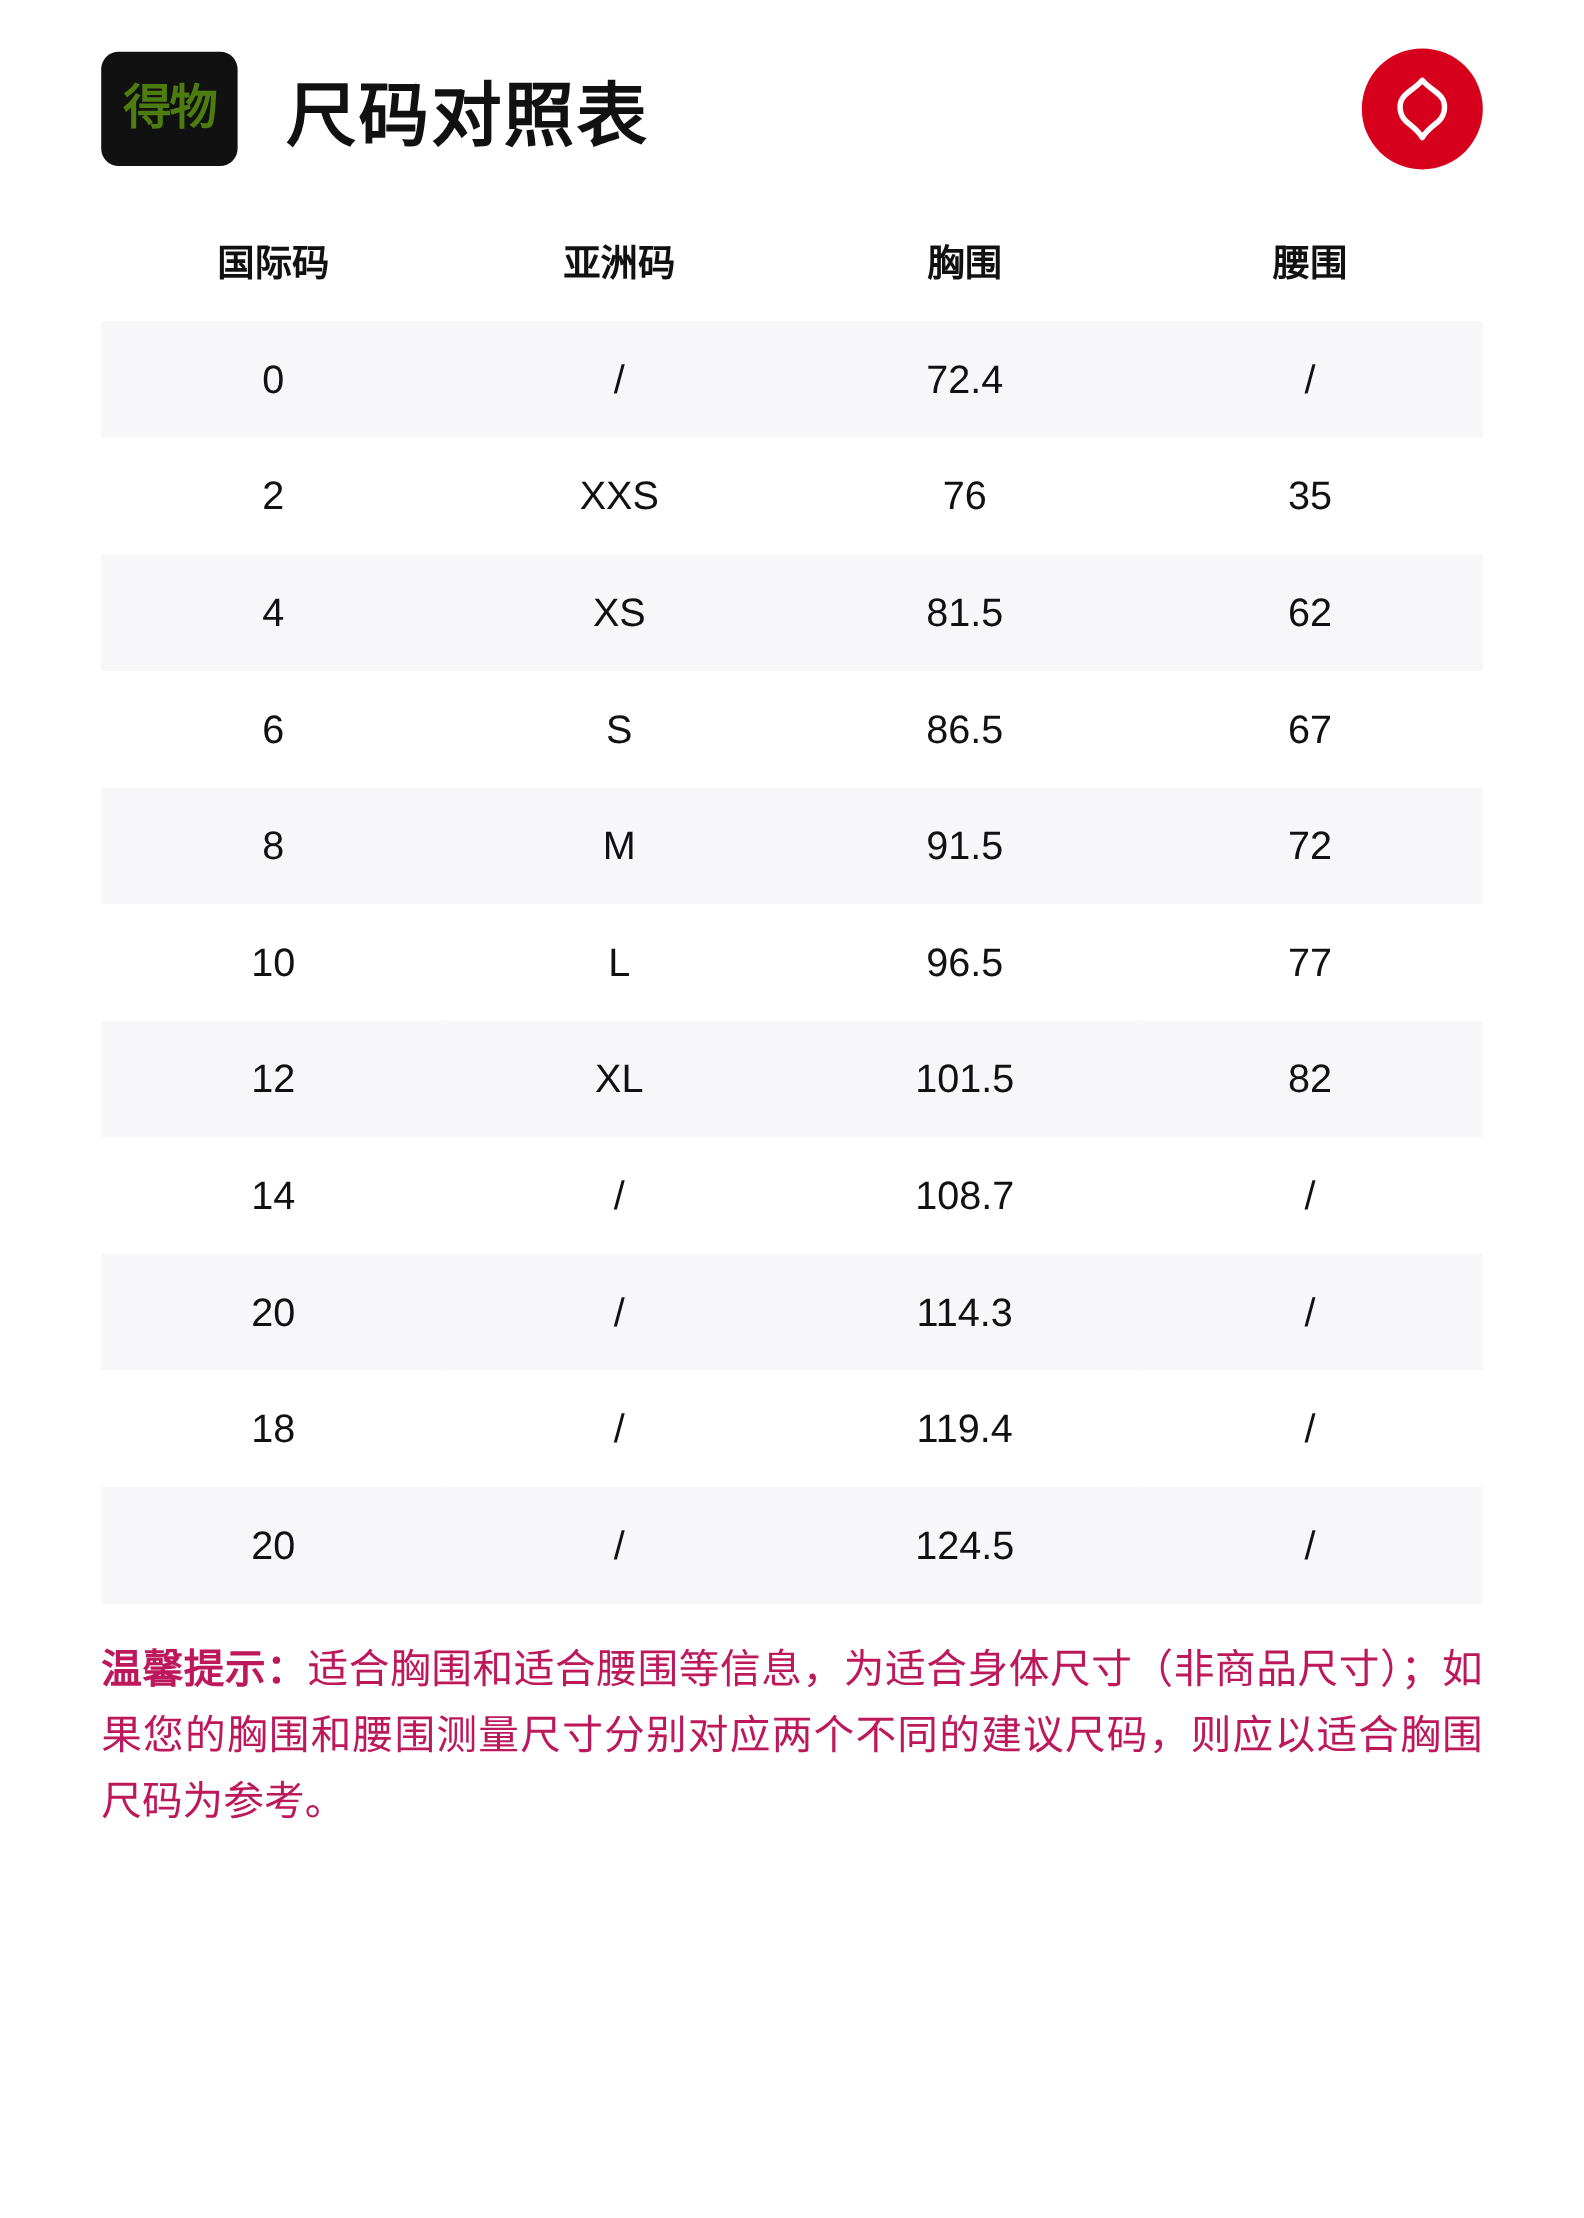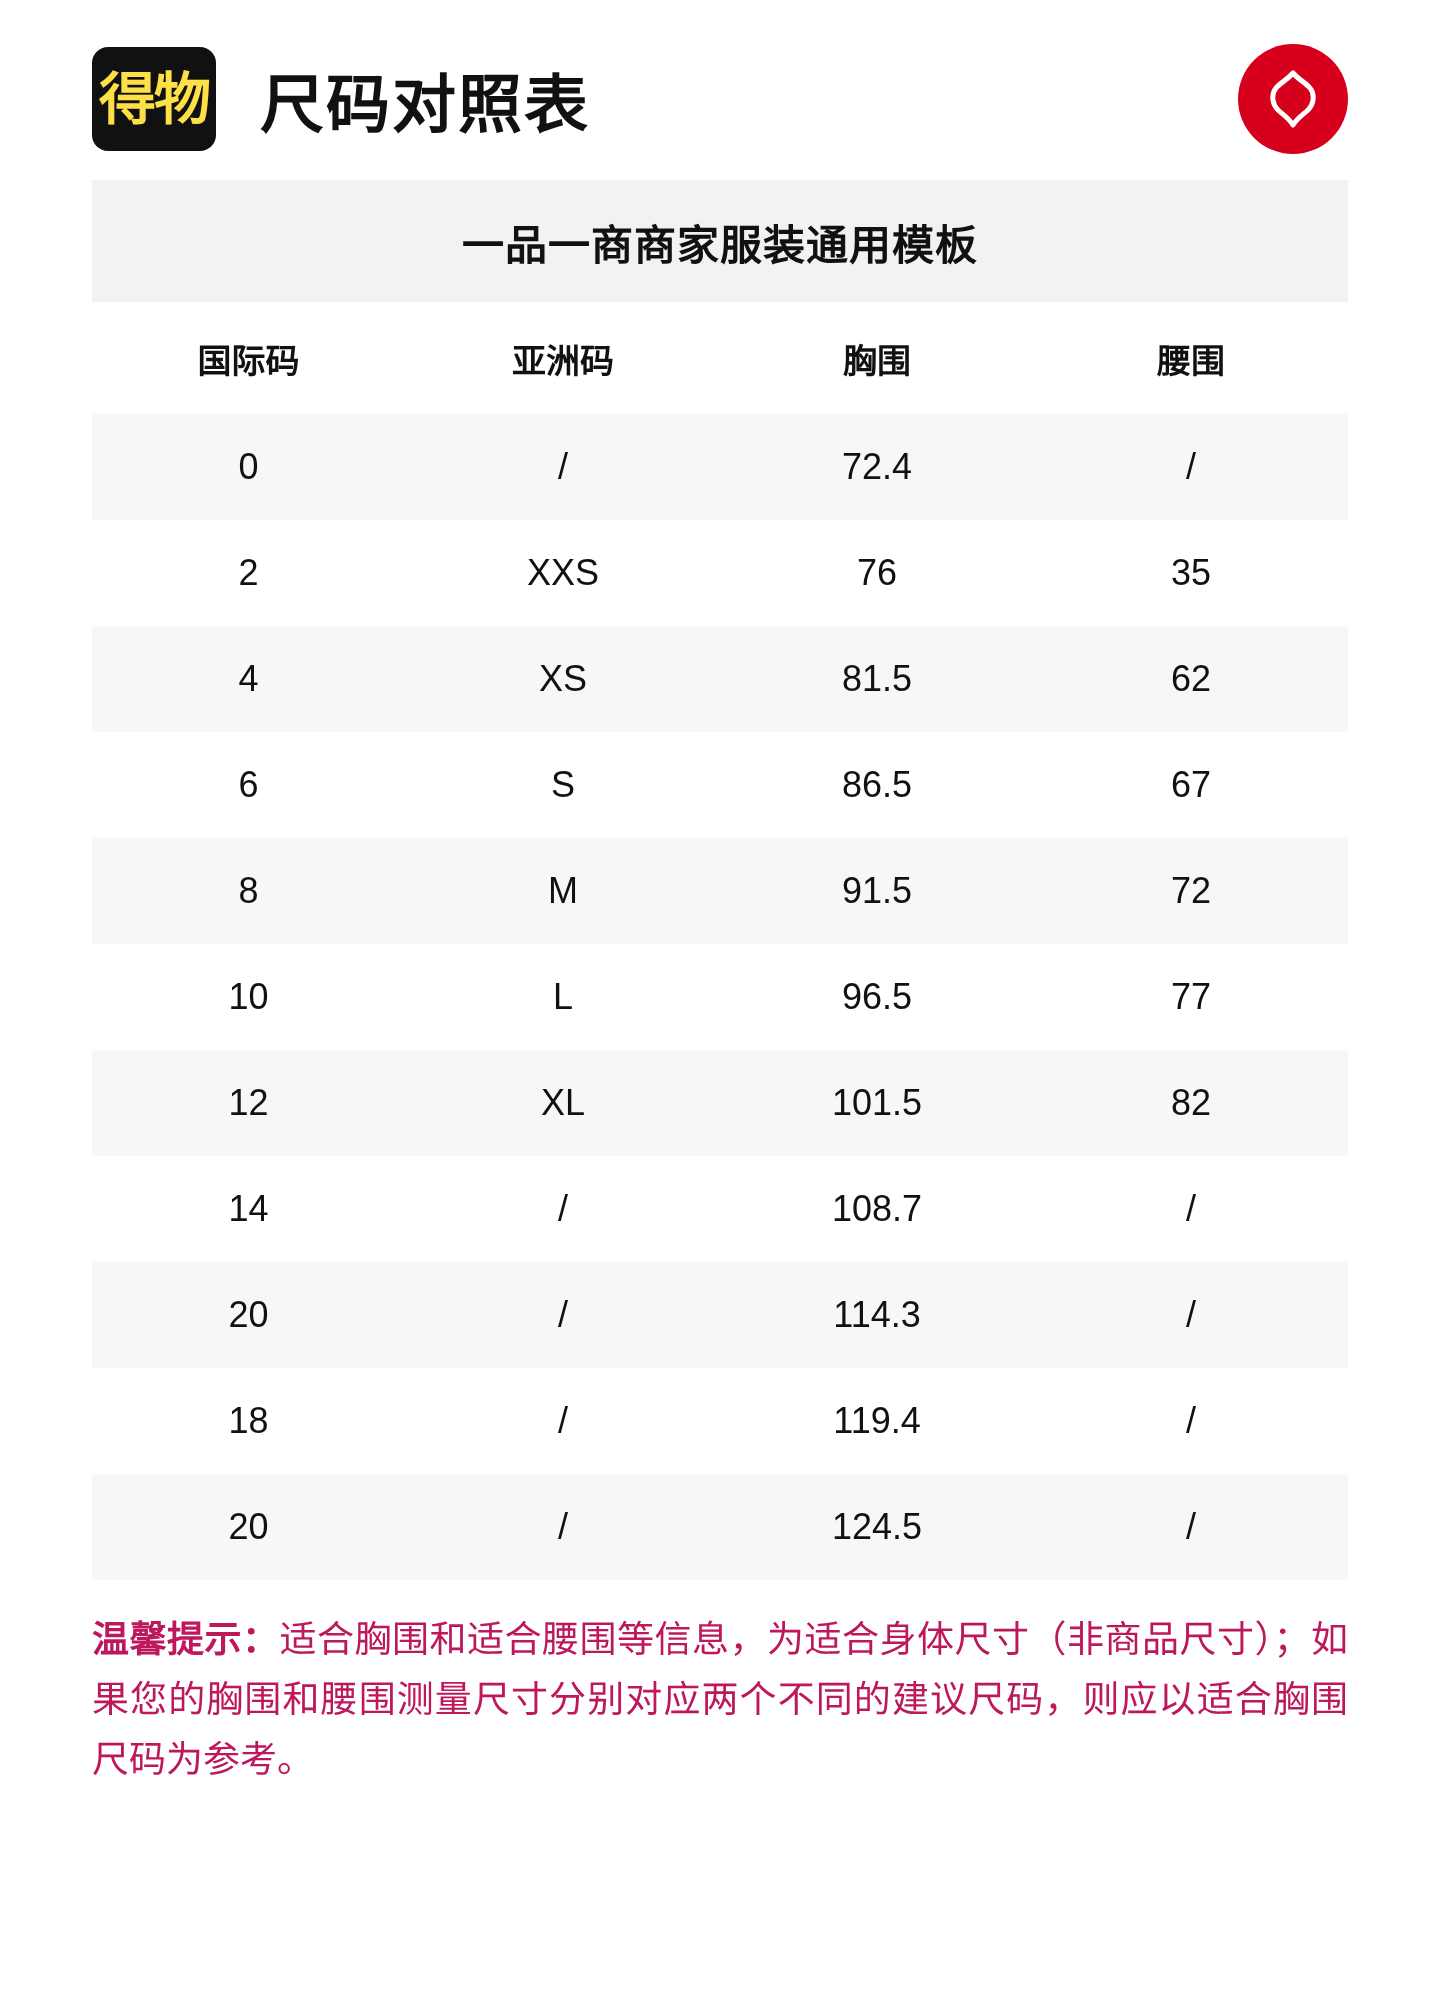--- a/index.html
+++ b/index.html
@@ -34,22 +34,22 @@
     width: 124px;
     height: 104px;
     background: #111111;
     border-radius: 16px;
     display: flex;
     align-items: center;
     justify-content: center;
     flex: 0 0 auto;
   }
   .brand-badge-text {
-    color: #fde047;
-    font-size: 57px;
+    color: #4d7c0f;
+    font-size: 44px;
     font-weight: bold;
     letter-spacing: -2px;
     line-height: 1;
     font-family: "Liberation Sans", "DejaVu Sans", sans-serif;
   }
   .header-title {
     font-size: 64px;
     font-weight: bold;
     margin-left: 44px;
     letter-spacing: 2px;
@@ -144,21 +144,20 @@
     <div class="header-title">尺码对照表</div>
     <div class="logo-spacer"></div>
     <div class="lulu-logo">
       <svg width="66" height="66" viewBox="0 0 66 66" aria-hidden="true">
         <path d="M33 7 C27 14, 20 17, 16 22 C11 28, 12 38, 18 44 C22 48, 28 51, 33 59 C38 51, 44 48, 48 44 C54 38, 55 28, 50 22 C46 17, 39 14, 33 7 Z" fill="none" stroke="#ffffff" stroke-width="5" stroke-linejoin="round"></path>
       </svg>
     </div>
   </div>
 
   <div class="table-card">
-    <div class="table-caption">一品一商商家服装通用模板</div>
 
     <table class="size-table">
       <thead>
         <tr>
           <th class="first-col">国际码</th>
           <th>亚洲码</th>
           <th>胸围</th>
           <th>腰围</th>
         </tr>
       </thead>

